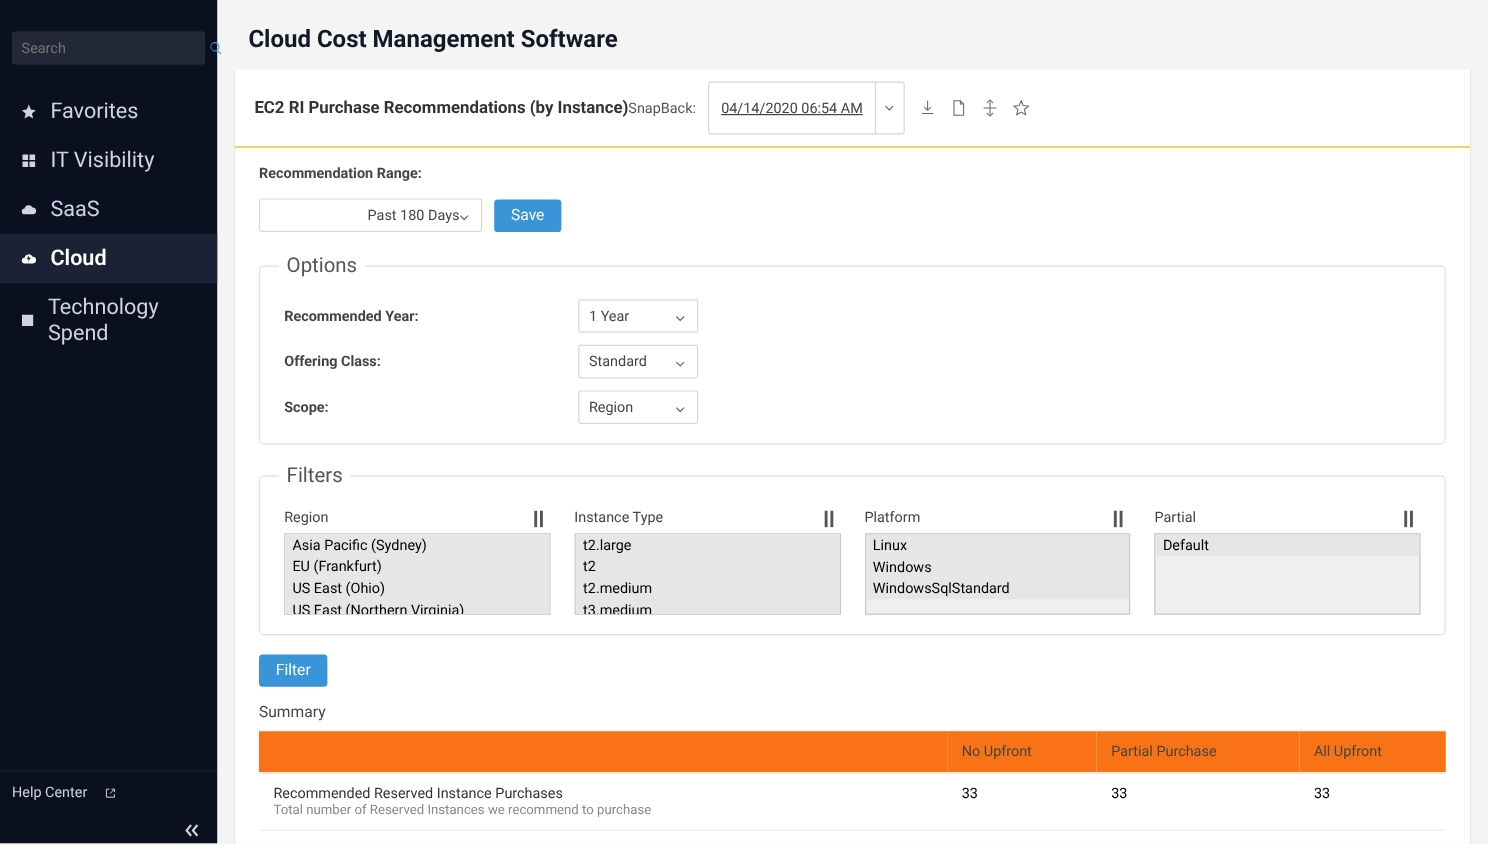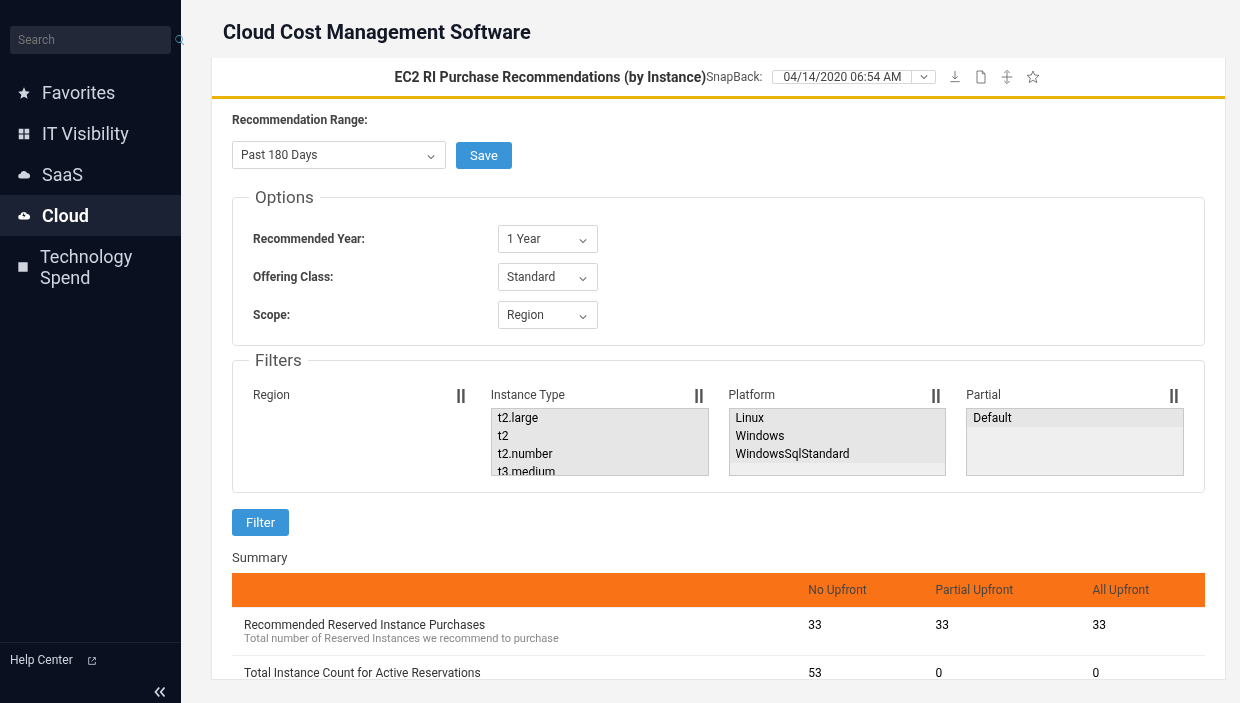--- a/index.html
+++ b/index.html
@@ -1,17 +1,17 @@
 <!DOCTYPE html>
 <html><head>
 <meta charset="utf-8">
 <style>
 * { margin:0; padding:0; box-sizing:border-box; font-family: -apple-system, BlinkMacSystemFont, "Segoe UI", Roboto, Arial, sans-serif; }
 body { width:1240px; height:703px; overflow:hidden; background:#f4f4f4; }
-.app { display:flex; width:100%; height:100%;gap:16px; }
+.app { display:flex; width:100%; height:100%; }
 
 
 .sidebar { width:181px; background:#0b1020; color:#a9b0bd; display:flex; flex-direction:column; position:relative; }
 .sidebar-top-gap { height:26px; }
 .search-wrap { margin:0 10px 10px 10px; background:#222838; border-radius:3px; display:flex; align-items:center; padding:0 8px; height:28px; }
 .search-wrap input { flex:1; background:transparent; border:none; outline:none; color:#a9b0bd; font-size:12px; }
 .search-wrap svg { width:12px; height:12px; fill:#4aa6c5; }
 .nav { margin-top:8px; }
 .nav-item { display:flex; align-items:center; gap:10px; padding:10px 16px; font-size:18px; cursor:pointer; color:#cfd4df; }
 .nav-item.active { background:#1a2233; font-weight:600; color:#ffffff; }
@@ -22,40 +22,40 @@
 .help-item { display:flex; align-items:center; gap:10px; padding:10px 0; font-size:12px; cursor:pointer; color:#cfd4df; border-top:1px solid #1a2233; }
 .help-item .ext { width:10px; height:10px; margin-left:4px; }
 .collapse-row { display:flex; justify-content:flex-end; padding:6px 12px; }
 .collapse-row .chev { width:18px; height:14px; }
 .chev svg { stroke:#cfd4df; }
 
 
 .main { flex:1; display:flex; flex-direction:column; }
 .brand { padding:20px 26px 14px 26px; font-size:20px; font-weight:700; color:#121826; }
 .panel { background:#fff; margin:0 14px 0 14px; border:1px solid #e6e6e6; border-top:none; }
-.panel-head { display:flex; align-items:center; justify-content:center; padding:10px 16px; border-bottom:3px solid #eab308; }
+.panel-head { display:flex; align-items:center; justify-content:flex-start; padding:10px 16px; border-bottom:1px solid #eab308; }
 .panel-title { font-size:14px; font-weight:700; color:#333; }
 .head-right { display:flex; align-items:center; gap:10px; }
 .snapback-label { font-size:12px; color:#555; }
-.snapback-select { display:flex; align-items:center; border:1px solid #d7d7d7; border-radius:2px; height:14px; font-size:12px; color:#444; }
+.snapback-select { display:flex; align-items:center; border:1px solid #d7d7d7; border-radius:2px; height:44px; font-size:12px; color:#444;text-decoration:underline; }
 .snapback-select .val { padding:0 10px; }
 .snapback-select .caret { border-left:1px solid #d7d7d7; width:24px; height:100%; display:flex; align-items:center; justify-content:center; }
 .tool-icons { display:flex; align-items:center; gap:8px; }
 .tool-icons .tico { width:18px; height:18px; display:flex; align-items:center; justify-content:center; cursor:pointer; }
 .tool-icons svg { width:16px; height:16px; fill:none; stroke:#666; stroke-width:1.3; }
 
 .panel-body { padding:14px 20px 0 20px; overflow:auto; height:580px; }
 .rec-label { font-size:12px; font-weight:700; color:#444; margin-bottom:14px; }
 .rec-row { display:flex; align-items:center; gap:10px; margin-bottom:18px; }
 .select-box { display:flex; align-items:center; justify-content:space-between; border:1px solid #d7d7d7; border-radius:2px; background:#fff; height:28px; padding:0 8px; font-size:12px; color:#444; cursor:pointer; }
-.select-box.wide { width:214px; }
+.select-box.wide { width:186px;justify-content:flex-end; }
 .select-box .caret-s { width:10px; height:10px; }
 .btn-primary { background:#3a94d8; color:#fff; border:none; border-radius:3px; padding:6px 14px; font-size:13px; cursor:pointer; }
 
-fieldset.group { border:1px solid #e0e0e0; border-radius:4px; padding:18px 20px 16px 20px; margin-bottom:4px; }
+fieldset.group { border:1px solid #e0e0e0; border-radius:4px; padding:18px 20px 16px 20px; margin-bottom:16px; }
 fieldset.group legend { padding:0 6px; font-size:17px; color:#555; margin-left:-4px; }
 
 .opt-row { display:flex; align-items:center; margin-bottom:10px; }
 .opt-row:last-child { margin-bottom:0; }
 .opt-row .lbl { width:245px; font-size:12px; font-weight:700; color:#444; }
 .opt-row .select-box { width:100px; }
 
 .filters-grid { display:flex; gap:20px; }
 .filter-col { flex:1; position:relative; }
 .filter-head { font-size:12px; color:#444; margin-bottom:6px; display:flex; justify-content:space-between; align-items:center; padding-right:4px; }
@@ -242,32 +242,38 @@
         <fieldset class="group">
           <legend>Filters</legend>
           <div class="filters-grid">
             <div class="filter-col">
               <div class="filter-head">
                 <span>Region</span>
                 <span class="sort"><svg viewBox="0 0 10 12" fill="#555">
                       <path d="M2 0h2v12H2zM6 0h2v12H6z"></path>
                     </svg></span>
               </div>
+              <div class="filter-list">
+                <div class="item sel">Asia Pacific (Sydney)</div>
+                <div class="item sel">EU (Frankfurt)</div>
+                <div class="item sel">US East (Ohio)</div>
+                <div class="item sel">US East (Northern Virginia)</div>
+              </div>
             </div>
             <div class="filter-col">
               <div class="filter-head">
                 <span>Instance Type</span>
                 <span class="sort"><svg viewBox="0 0 10 12" fill="#555">
                       <path d="M2 0h2v12H2zM6 0h2v12H6z"></path>
                     </svg></span>
               </div>
               <div class="filter-list">
                 <div class="item sel">t2.large</div>
                 <div class="item sel">t2</div>
-                <div class="item sel">t2.number</div>
+                <div class="item sel">t2.medium</div>
                 <div class="item sel">t3.medium</div>
               </div>
             </div>
             <div class="filter-col">
               <div class="filter-head">
                 <span>Platform</span>
                 <span class="sort"><svg viewBox="0 0 10 12" fill="#555">
                       <path d="M2 0h2v12H2zM6 0h2v12H6z"></path>
                     </svg></span>
               </div>
@@ -294,21 +300,21 @@
         <div class="filter-btn">
           <button class="btn-primary">Filter</button>
         </div>
 
         <div class="summary-title">Summary</div>
         <table class="summary-table">
           <thead>
             <tr>
               <th></th>
               <th>No Upfront</th>
-              <th>Partial Upfront</th>
+              <th>Partial Purchase</th>
               <th>All Upfront</th>
             </tr>
           </thead>
           <tbody>
             <tr>
               <td>
                 <div class="row-main">Recommended Reserved Instance Purchases</div>
                 <div class="row-sub">Total number of Reserved Instances we recommend to purchase</div>
               </td>
               <td>33</td>

